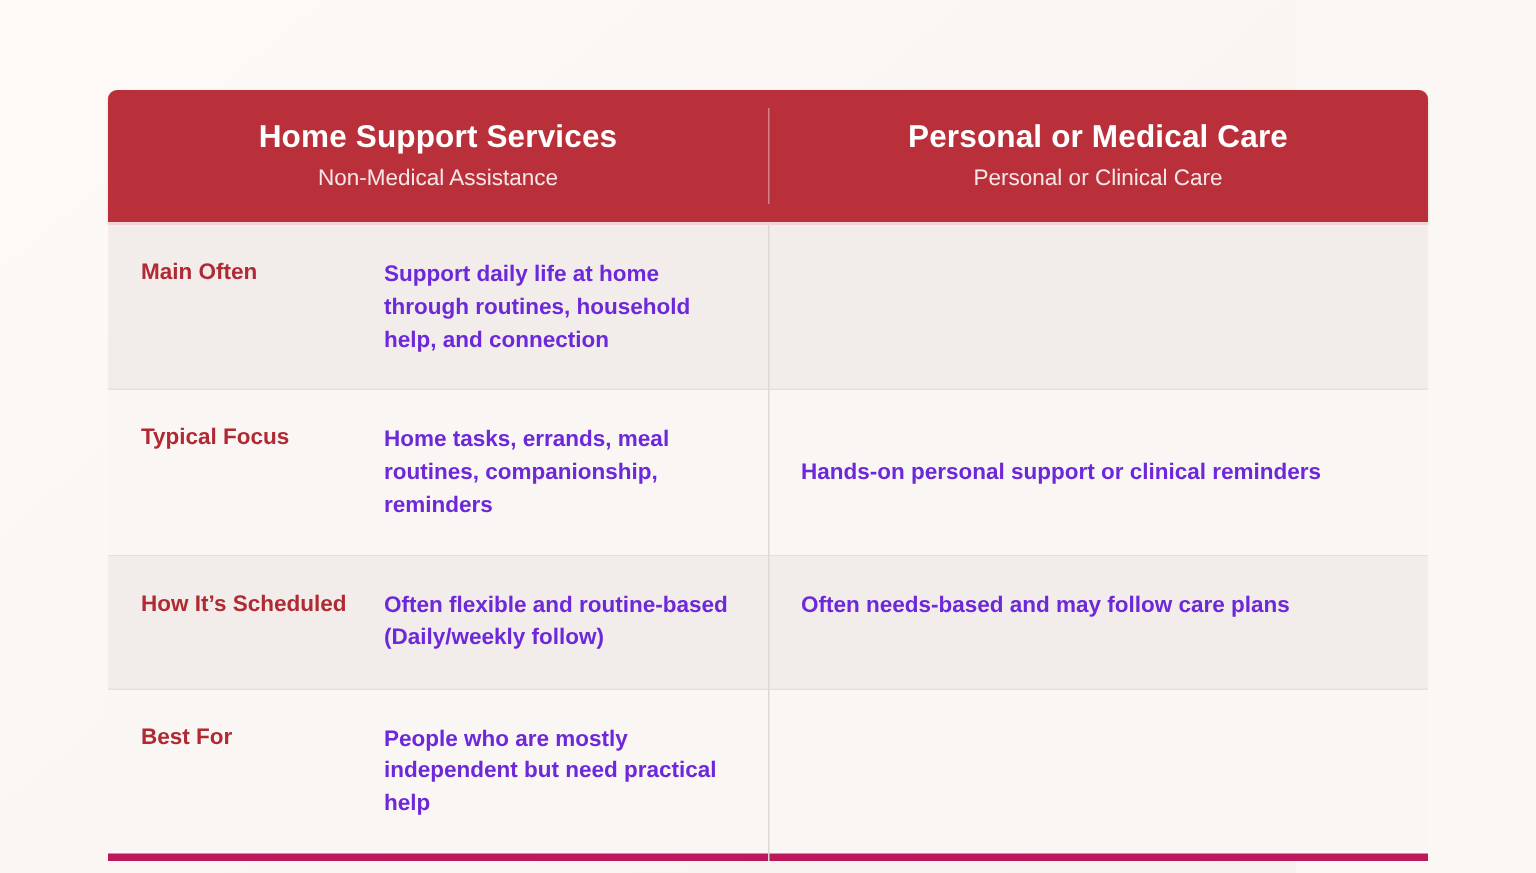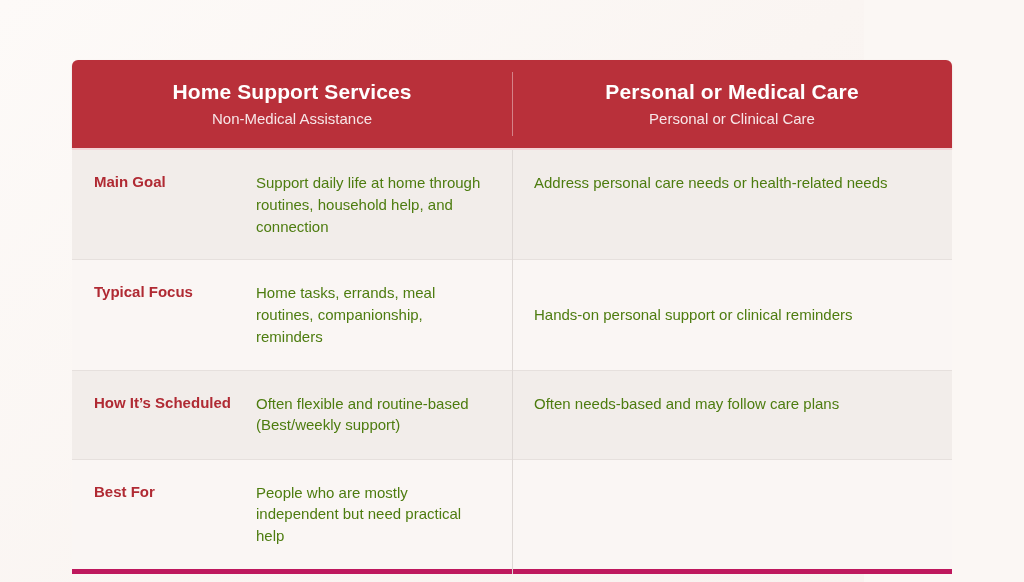--- a/index.html
+++ b/index.html
@@ -122,23 +122,23 @@
 
   .row-label {
     flex: 0 0 152px;
     color: #b02a33;
     font-size: 15px;
     font-weight: bold;
     line-height: 1.38;
     padding-right: 10px;
   }
   .cell-text {
-    color: #4d7c0f;
+    color: #6d28d9;
     font-size: 15px;
-    font-weight: normal;
+    font-weight: bold;
     line-height: 1.45;
     flex: 1 1 auto;
   }
 
   .row-1 { min-height: 92px; }
   .row-2 { min-height: 88px; align-items: center; }
   .row-3 { min-height: 88px; justify-content: center; }
   .row-4 { min-height: 82px; }
 </style>
 </head>
@@ -159,42 +159,39 @@
         <div class="header-sub">Personal or Clinical Care</div>
       </div>
     </div>
 
     <div class="table-body">
       <div class="accent-rule"></div>
       <div class="body-divider"></div>
 
       <div class="row striped row-1">
         <div class="cell-left">
-          <div class="row-label">Main Goal</div>
+          <div class="row-label">Main Often</div>
           <div class="cell-text">Support daily life at home through routines, household help, and connection</div>
-        </div>
-        <div class="cell-right">
-          <div class="cell-text">Address personal care needs or health-related needs</div>
         </div>
       </div>
 
       <div class="row row-2">
         <div class="cell-left">
           <div class="row-label">Typical Focus</div>
           <div class="cell-text">Home tasks, errands, meal routines, companionship, reminders</div>
         </div>
         <div class="cell-right">
           <div class="cell-text">Hands-on personal support or clinical reminders</div>
         </div>
       </div>
 
       <div class="row striped row-3">
         <div class="cell-left">
           <div class="row-label">How It’s Scheduled</div>
-          <div class="cell-text">Often flexible and routine-based (Best/weekly support)</div>
+          <div class="cell-text">Often flexible and routine-based (Daily/weekly follow)</div>
         </div>
         <div class="cell-right">
           <div class="cell-text">Often needs-based and may follow care plans</div>
         </div>
       </div>
 
       <div class="row row-4">
         <div class="cell-left">
           <div class="row-label">Best For</div>
           <div class="cell-text">People who are mostly independent but need practical help</div>

